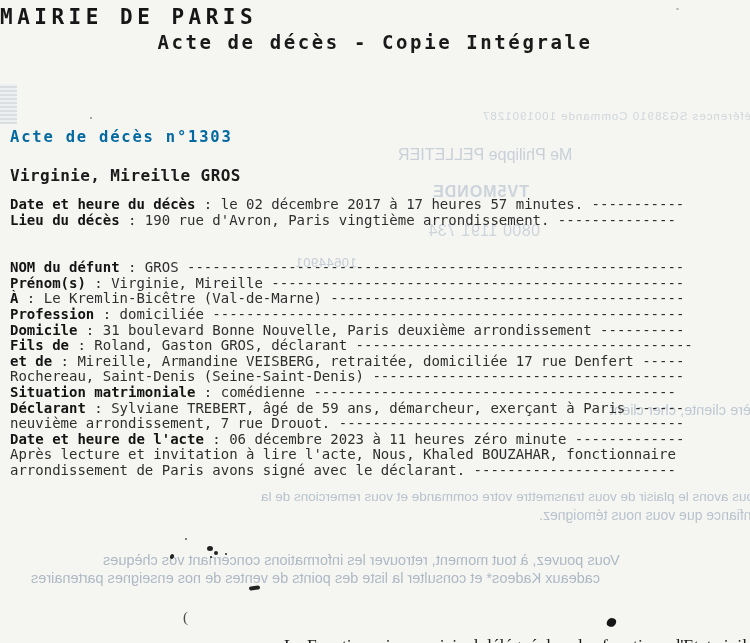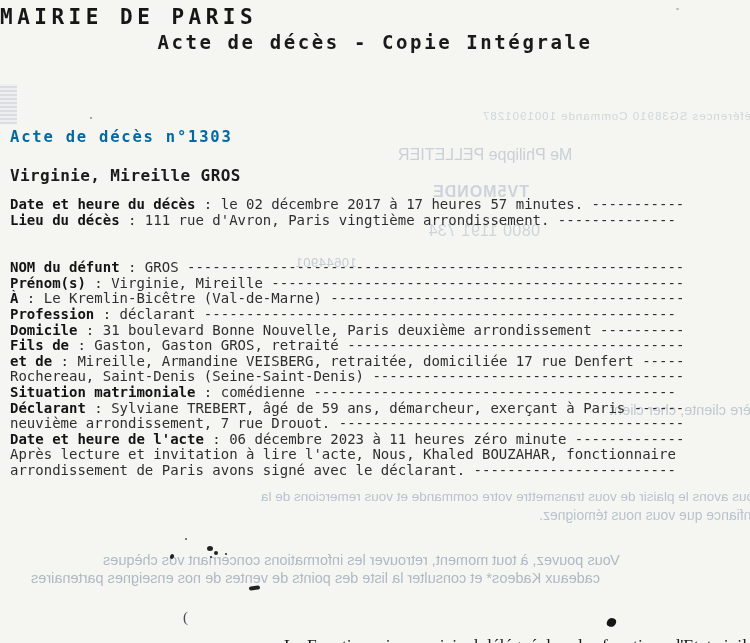--- a/index.html
+++ b/index.html
@@ -102,27 +102,27 @@
   <div class="bleed bleed-msg4">cadeaux Kadeos* et consulter la liste des points de ventes de nos enseignes partenaires</div>
 
   <div class="doc-title">MAIRIE DE PARIS</div>
   <div class="doc-subtitle">Acte de décès - Copie Intégrale</div>
 
   <div class="act-heading">Acte de décès n°1303</div>
   <div class="deceased-name">Virginie, Mireille GROS</div>
 
   <div class="record">
     <div class="rl"><span class="lb">Date et heure du décès</span><span> : le 02 décembre 2017 à 17 heures 57 minutes. -----------</span></div>
-    <div class="rl"><span class="lb">Lieu du décès</span><span> : 111 rue d'Avron, Paris vingtième arrondissement. --------------</span></div>
+    <div class="rl"><span class="lb">Lieu du décès</span><span> : 190 rue d'Avron, Paris vingtième arrondissement. --------------</span></div>
     <div class="rl gap-lg"><span class="lb">NOM du défunt</span><span> : GROS -----------------------------------------------------------</span></div>
     <div class="rl"><span class="lb">Prénom(s)</span><span> : Virginie, Mireille -------------------------------------------------</span></div>
     <div class="rl"><span class="lb">À</span><span> : Le Kremlin-Bicêtre (Val-de-Marne) ------------------------------------------</span></div>
-    <div class="rl"><span class="lb">Profession</span><span> : déclarant --------------------------------------------------------</span></div>
+    <div class="rl"><span class="lb">Profession</span><span> : domiciliée --------------------------------------------------------</span></div>
     <div class="rl"><span class="lb">Domicile</span><span> : 31 boulevard Bonne Nouvelle, Paris deuxième arrondissement ----------</span></div>
-    <div class="rl"><span class="lb">Fils de</span><span> : Gaston, Gaston GROS, retraité ----------------------------------------</span></div>
+    <div class="rl"><span class="lb">Fils de</span><span> : Roland, Gaston GROS, déclarant ----------------------------------------</span></div>
     <div class="rl"><span class="lb">et de</span><span> : Mireille, Armandine VEISBERG, retraitée, domiciliée 17 rue Denfert -----</span></div>
     <div class="rl"><span class="lb"></span><span>Rochereau, Saint-Denis (Seine-Saint-Denis) -------------------------------------</span></div>
     <div class="rl"><span class="lb">Situation matrimoniale</span><span> : comédienne -------------------------------------------</span></div>
     <div class="rl gap-md"><span class="lb">Déclarant</span><span> : Sylviane TREBERT, âgé de 59 ans, démarcheur, exerçant à Paris ------</span></div>
     <div class="rl"><span class="lb"></span><span>neuvième arrondissement, 7 rue Drouot. -----------------------------------------</span></div>
     <div class="rl gap-md"><span class="lb">Date et heure de l'acte</span><span> : 06 décembre 2023 à 11 heures zéro minute -------------</span></div>
     <div class="rl"><span class="lb"></span><span>Après lecture et invitation à lire l'acte, Nous, Khaled BOUZAHAR, fonctionnaire</span></div>
     <div class="rl"><span class="lb"></span><span>arrondissement de Paris avons signé avec le déclarant. ------------------------</span></div>
   </div>
 

